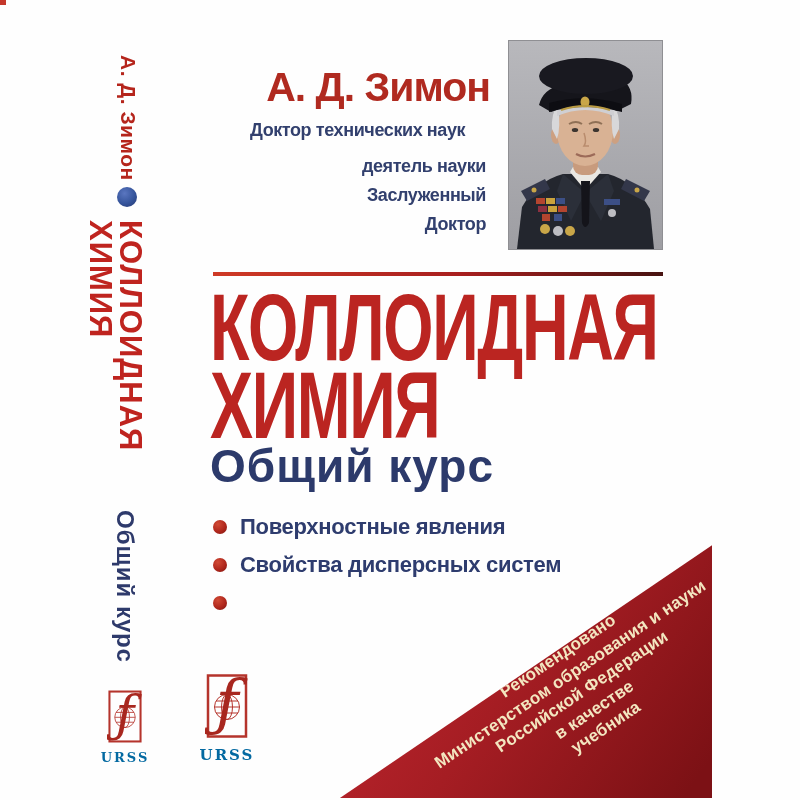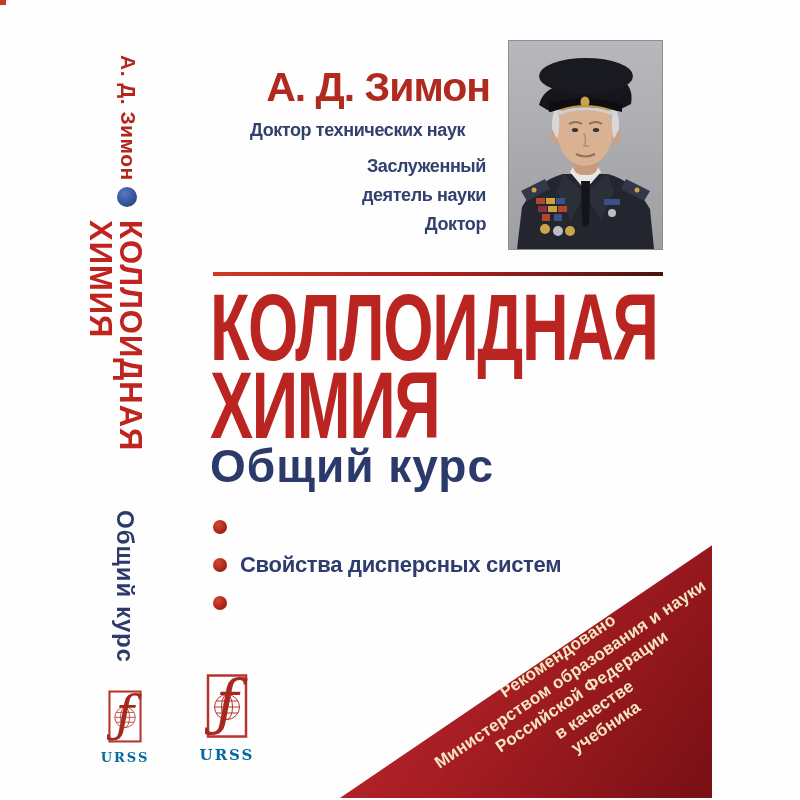--- a/index.html
+++ b/index.html
@@ -103,22 +103,22 @@
     </div>
   </div>
 
   <div>
 
     <div class="abs cover-author nowrap">А. Д. Зимон</div>
 
     <div class="abs credential-1 nowrap">Доктор технических наук</div>
 
     <div class="abs credential-2">
+      <div class="nowrap">деятель науки</div>
       <div class="nowrap">Заслуженный</div>
-      <div class="nowrap">деятель науки</div>
       <div class="nowrap">Доктор</div>
     </div>
 
     <div class="abs author-photo">
       <svg width="153" height="208" viewBox="0 0 153 208">
         <defs>
           <linearGradient id="pbg" x1="0" y1="0" x2="0" y2="1">
             <stop offset="0" stop-color="#b8b8bc"></stop>
               <stop offset="1" stop-color="#9e9ea3"></stop>
           </linearGradient>
@@ -180,20 +180,21 @@
     <div class="abs divider-line"></div>
 
     <div class="abs title-line title-1 nowrap">КОЛЛОИДНАЯ</div>
     <div class="abs title-line title-2 nowrap">ХИМИЯ</div>
 
     <div class="abs cover-subtitle nowrap">Общий курс</div>
 
     <div class="abs bullet-list">
       <div class="bullet-item">
         <span class="bullet-dot"></span>
+        <span class="bullet-label nowrap">Поверхностные явления</span>
       </div>
       <div class="bullet-item">
         <span class="bullet-dot"></span>
         <span class="bullet-label nowrap">Свойства дисперсных систем</span>
       </div>
       <div class="bullet-item">
         <span class="bullet-dot"></span>
       </div>
     </div>
 

